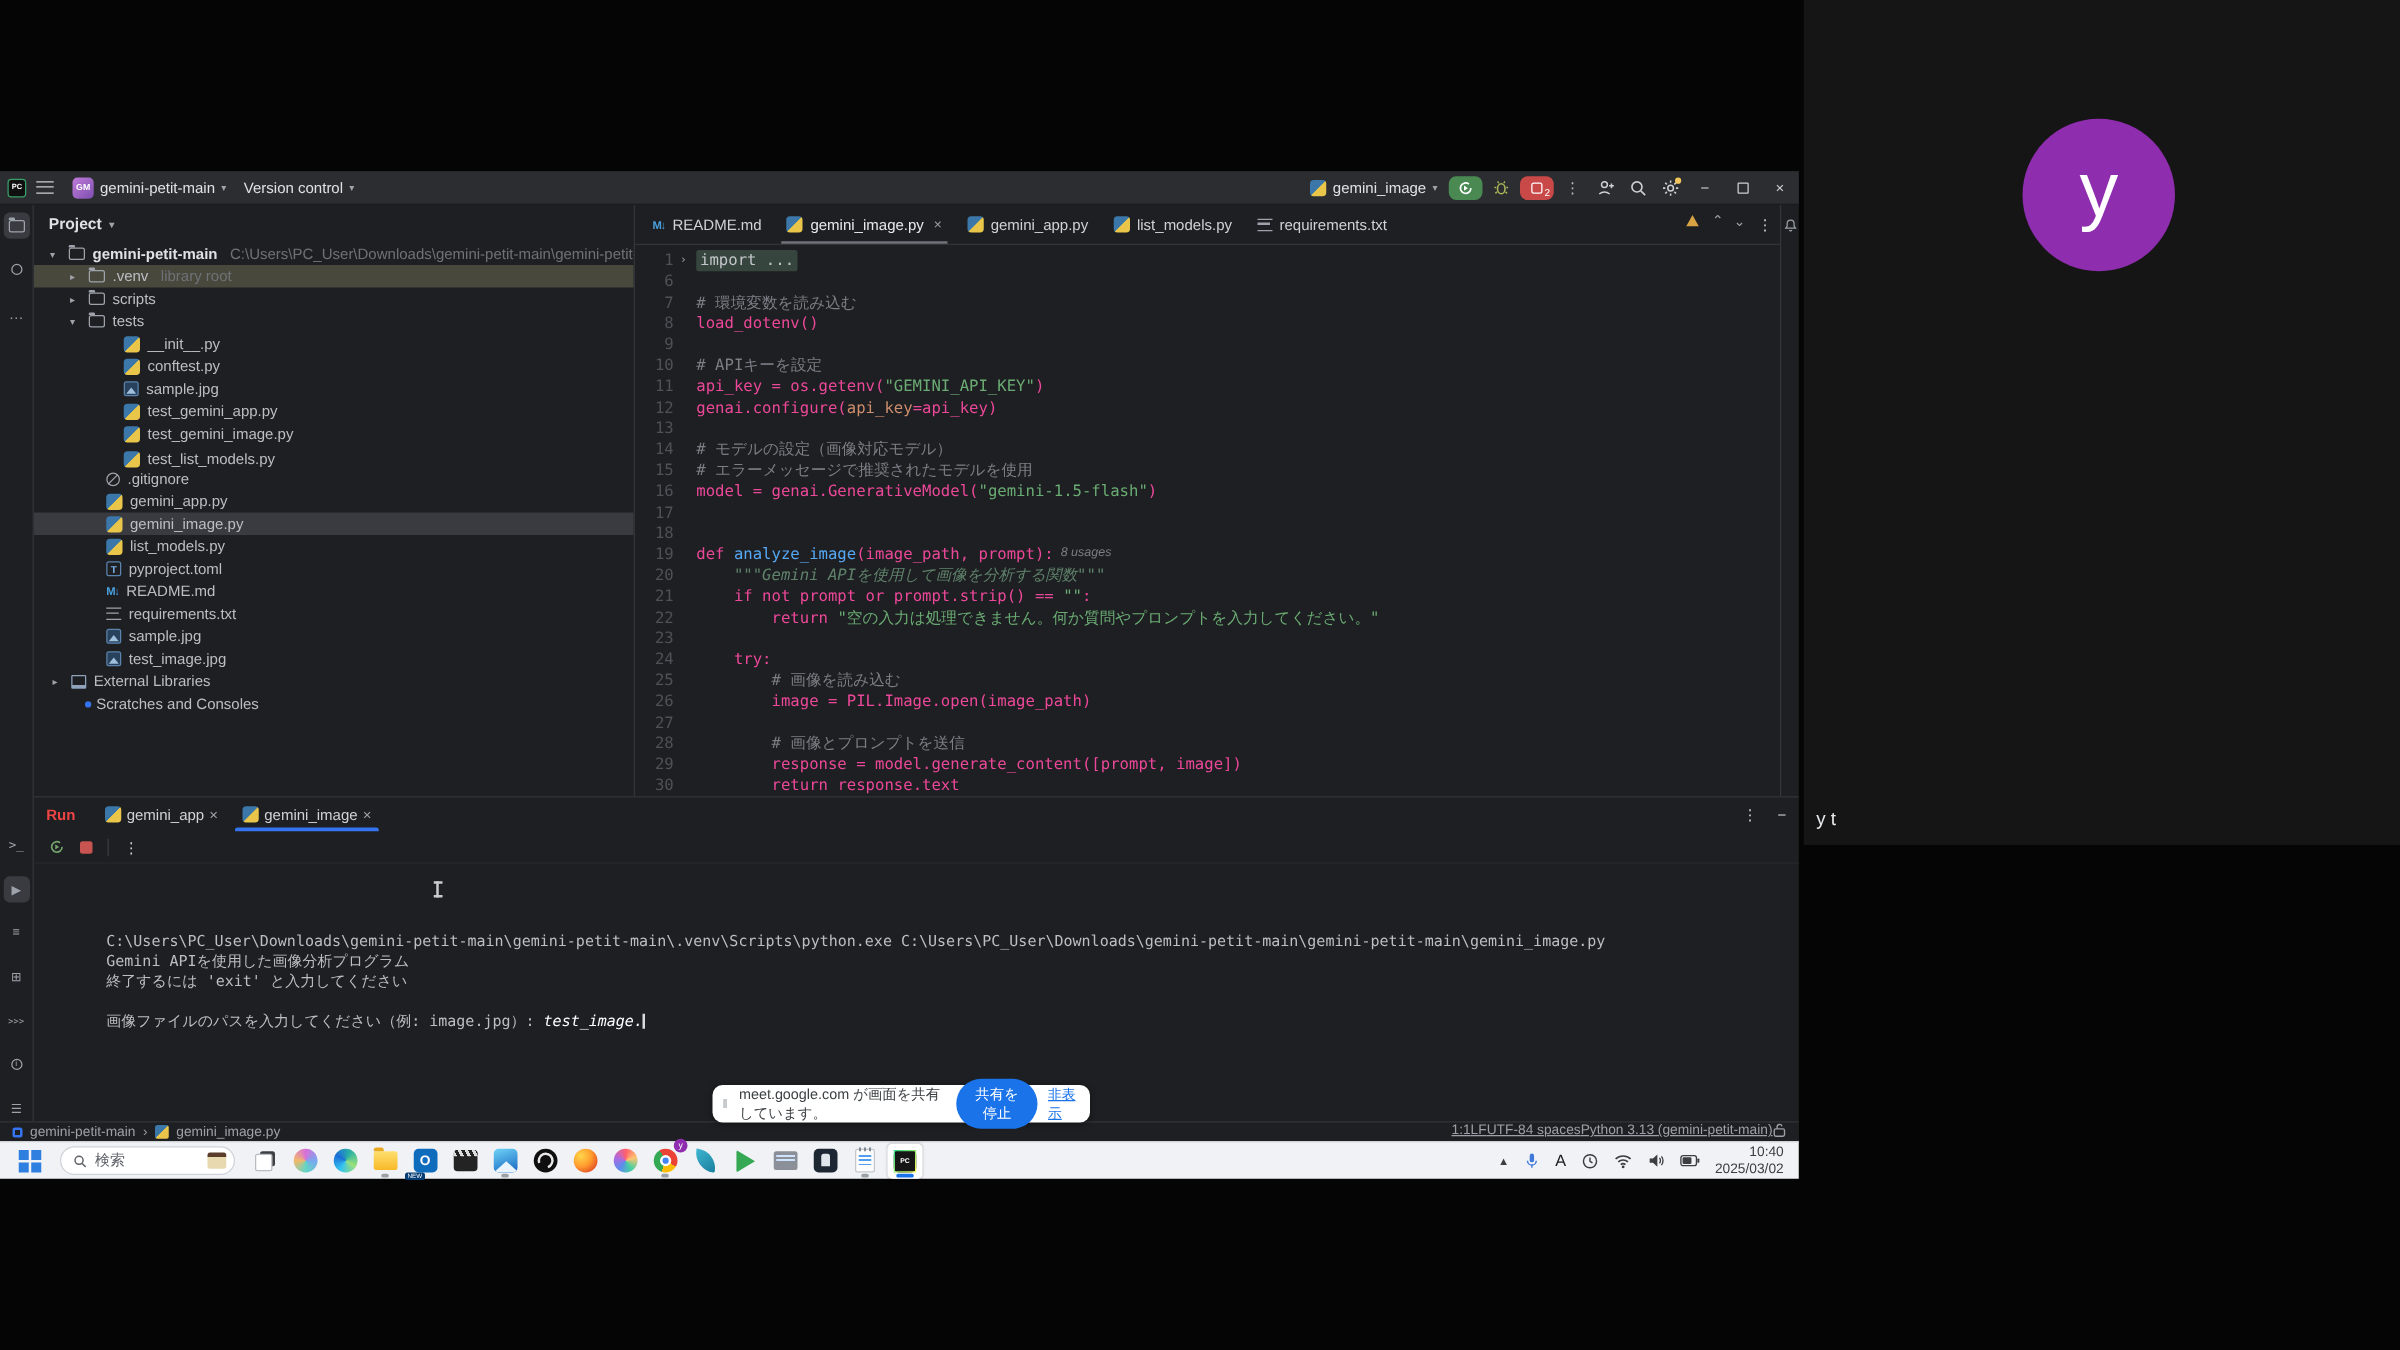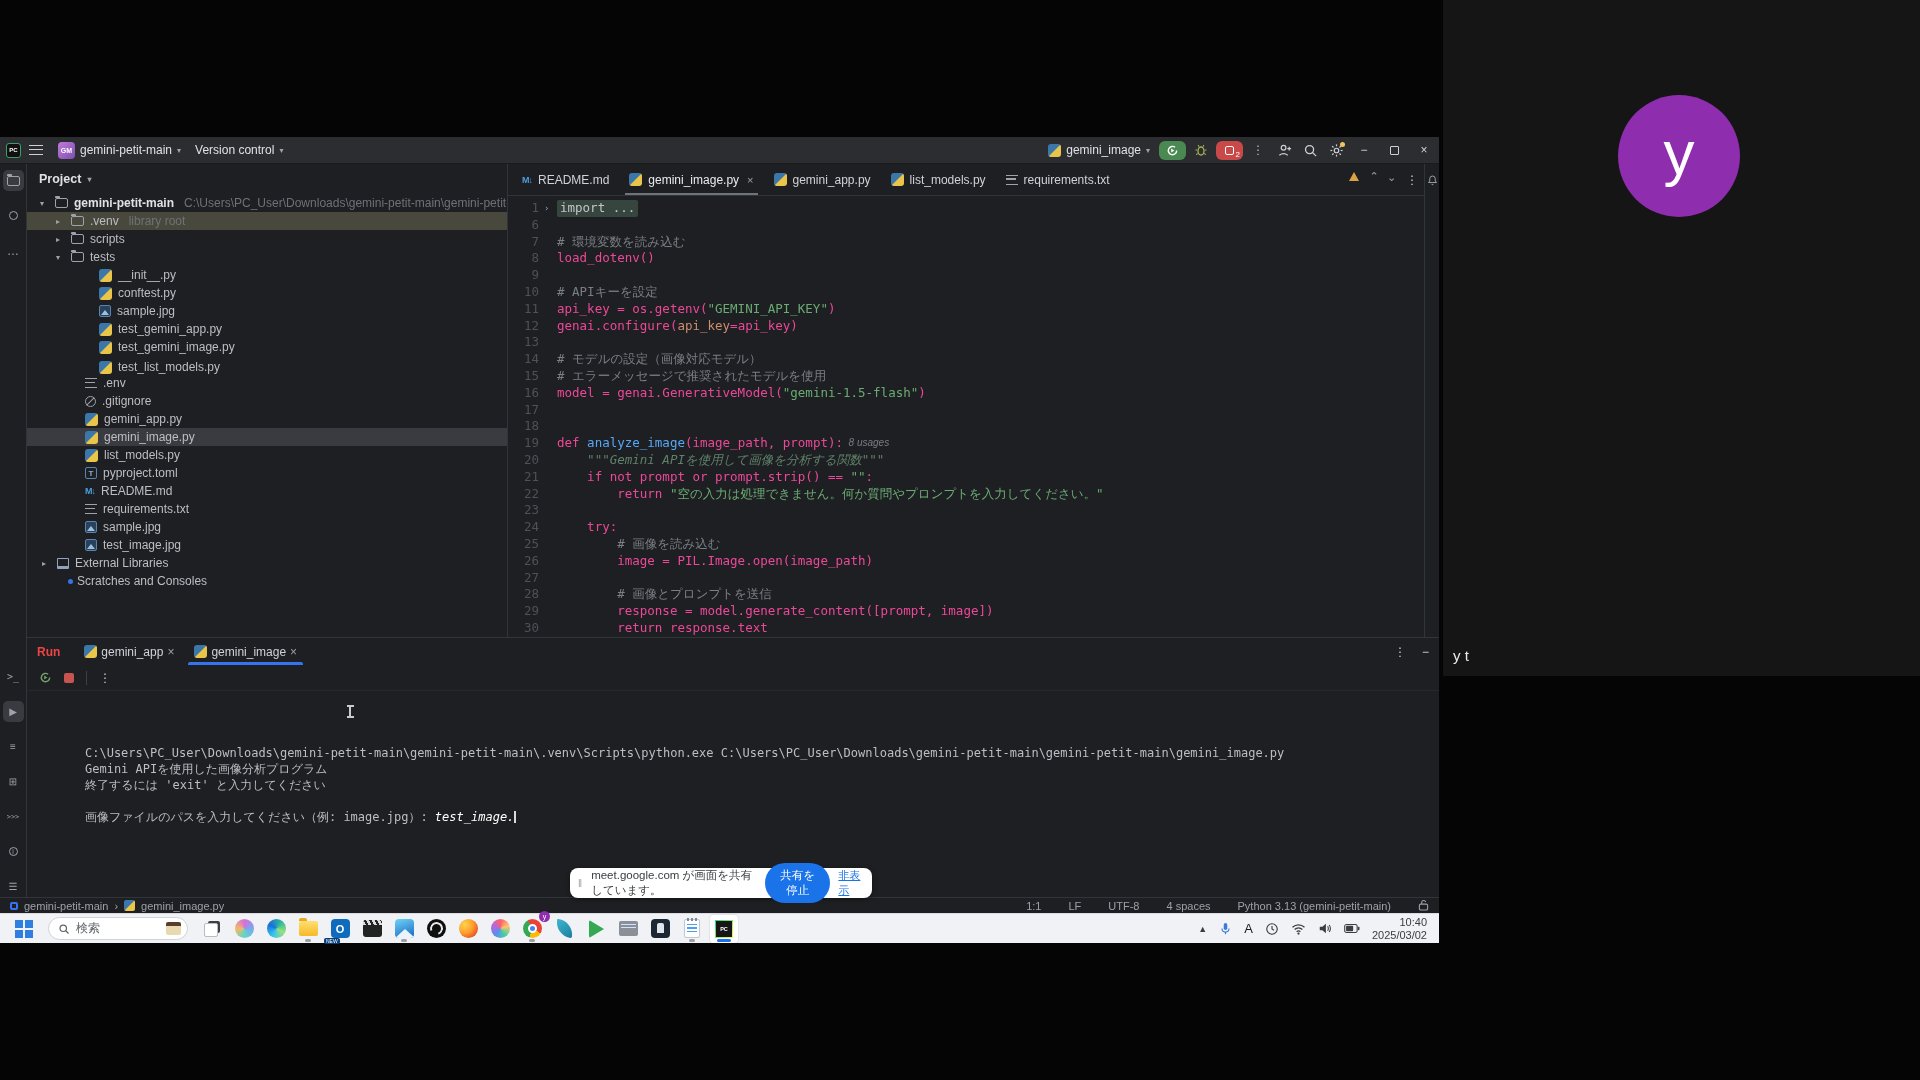--- a/index.html
+++ b/index.html
@@ -135,21 +135,21 @@
   .ibeam { position:absolute; left:322px; top:14px; width:2px; height:13px; background:#c9cbce; }
   .ibeam::before, .ibeam::after { content:""; position:absolute; left:-2.5px; width:7px; height:1.6px; background:#c9cbce; }
   .ibeam::after { bottom:0; }
 
   
   .statusbar { position:absolute; left:0; bottom:0; right:0; height:16px; background:#1e1f22;
                border-top:1px solid #313438; display:flex; align-items:center;
                padding:0 10px; color:#9da0a8; font-size:11px; }
   .sb-left { display:flex; align-items:center; gap:6px; }
   .proj-dot { width:8px; height:8px; border:2px solid #3574f0; border-radius:2px; }
-  .sb-right { margin-left:auto; display:flex; align-items:center; gap:27px; }
+  .sb-right { margin-left:auto; display:flex; gap:0;text-decoration:underline; }
   .ico-py-s { display:inline-block; width:11px; height:11px; border-radius:2px;
               background:linear-gradient(135deg,#3b77a8 49%,#e9c64a 51%); }
 
   
   .meet-banner { position:absolute; left:570px; top:868px; width:302px; height:30px; background:#fff;
                  border-radius:8px; box-shadow:0 1px 5px rgba(0,0,0,.4); display:flex; align-items:center;
                  gap:8px; padding:0 10px 0 8px; font-size:11.5px; color:#3c4043; z-index:5; }
   .drag-dots { color:#9aa0a6; font-size:10px; letter-spacing:1px; }
   .stop-share { background:#1a73e8; color:#fff; border:none; border-radius:999px; padding:5px 12px;
                 font-size:11.5px; font-family:inherit; }
@@ -379,25 +379,20 @@
                   <span class="ico ico-py"></span>
                   <span>test_gemini_image.py</span>
                 </div>
                 <div class="tree-row" style="padding-left: 57px; align-items: flex-end;">
                   <span class="chev"></span>
                   <span class="ico ico-py"></span>
                   <span>test_list_models.py</span>
                 </div>
                 <div class="tree-row" style="padding-left: 43px;">
                   <span class="chev"></span>
-                  <span class="ico ico-txt"></span>
-                  <span>.env</span>
-                </div>
-                <div class="tree-row" style="padding-left: 43px;">
-                  <span class="chev"></span>
                   <span class="ico ico-ignore"></span>
                   <span>.gitignore</span>
                 </div>
                 <div class="tree-row" style="padding-left: 43px;">
                   <span class="chev"></span>
                   <span class="ico ico-py"></span>
                   <span>gemini_app.py</span>
                 </div>
                 <div class="tree-row sel-gray" style="padding-left: 43px;">
                   <span class="chev"></span>

